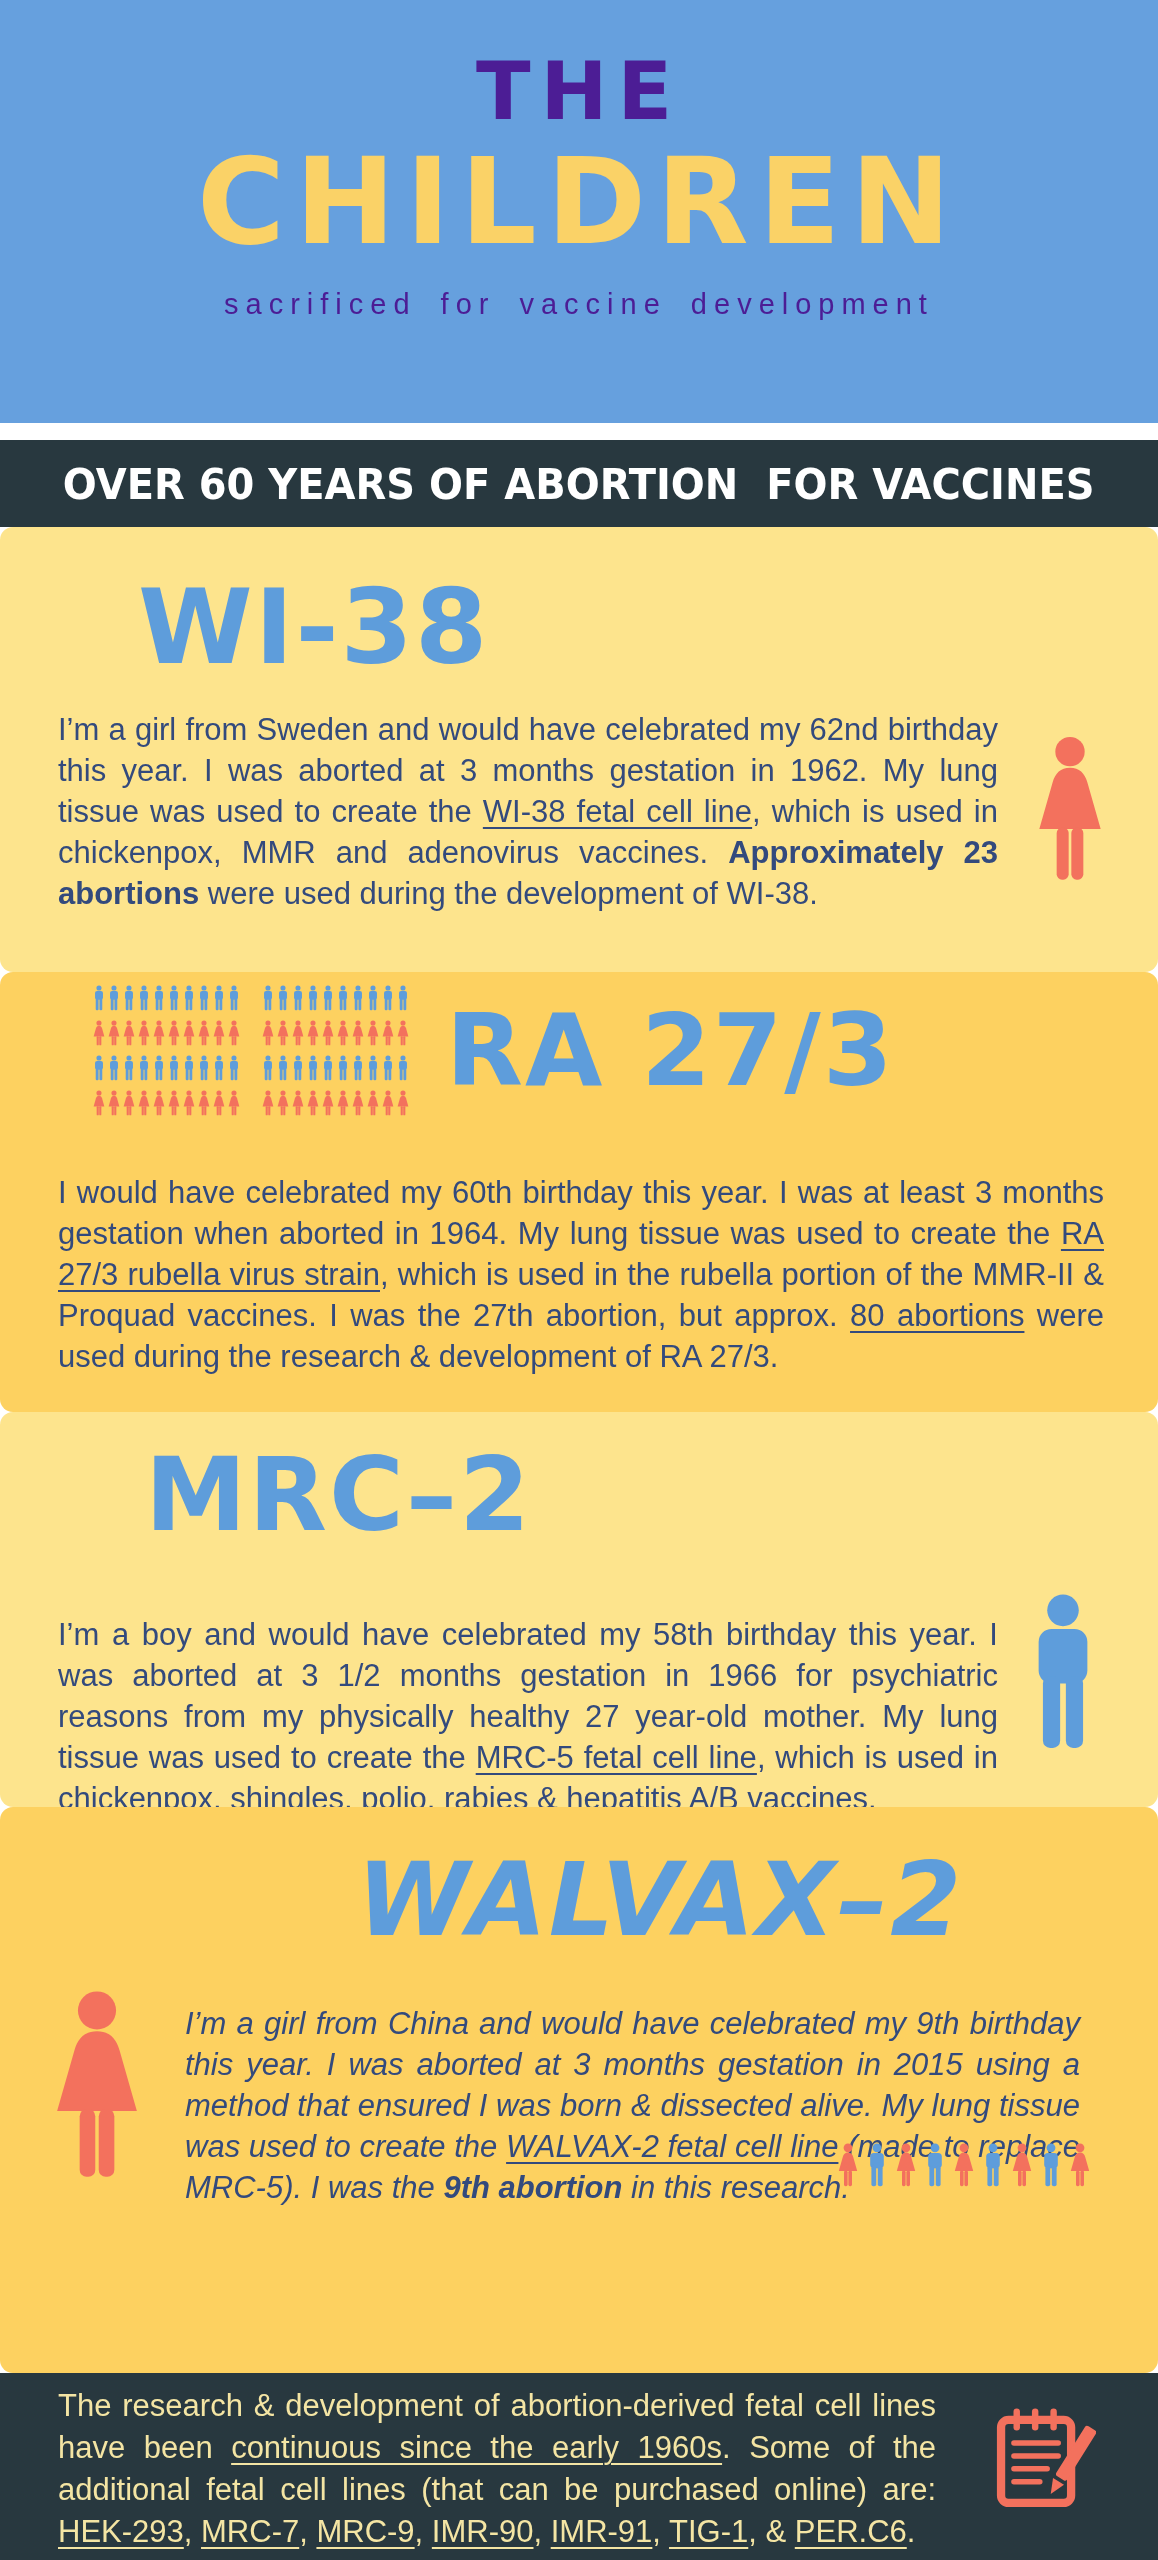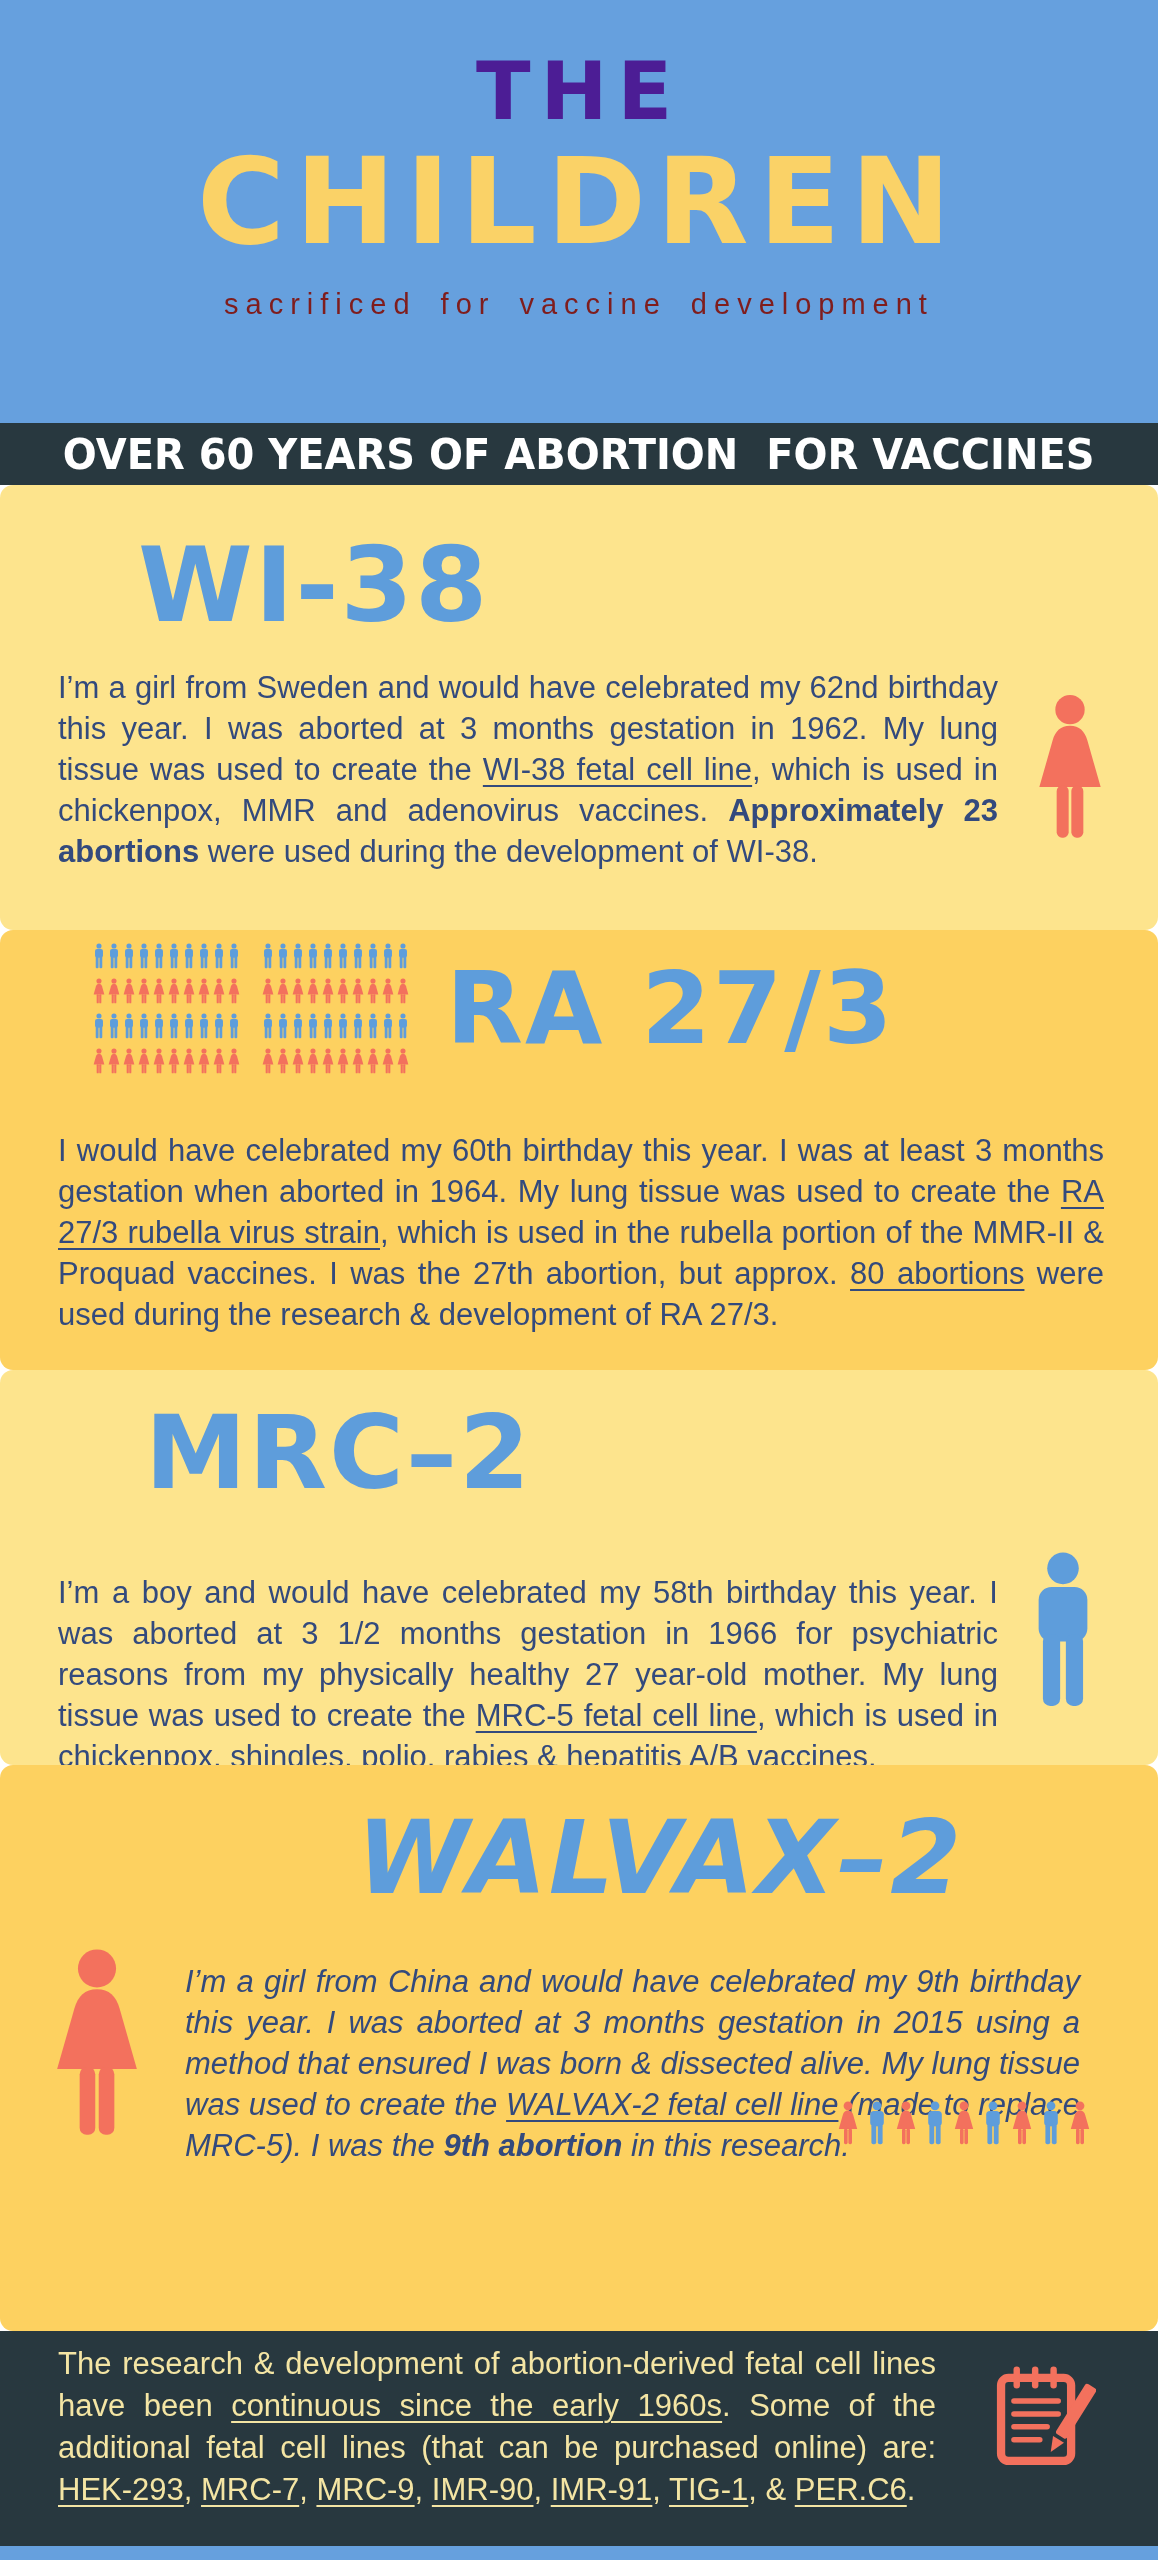--- a/index.html
+++ b/index.html
@@ -4,24 +4,24 @@
 <style>
   html,body{margin:0;padding:0;background:#fff;}
   .page{position:relative;width:1158px;height:2560px;font-family:"Liberation Sans",sans-serif;overflow:hidden;}
 
   
   .header{height:423px;background:#66a0de;text-align:center;overflow:hidden;}
   .title-line1{margin-top:52px;font-family:"DejaVu Sans","Liberation Sans",sans-serif;
     font-weight:700;font-size:80px;letter-spacing:10px;color:#4c1d95;line-height:1;}
   .title-line2{margin-top:10px;font-family:"DejaVu Sans","Liberation Sans",sans-serif;
     font-weight:700;font-size:120px;letter-spacing:10px;color:#fad267;line-height:1;}
-  .subtitle{margin-top:26px;color:#7f1d1d;font-size:29px;letter-spacing:7px;word-spacing:9px;font-weight:400;}
+  .subtitle{margin-top:26px;color:#4c1d95;font-size:29px;letter-spacing:7px;word-spacing:9px;font-weight:400;}
 
   
-  .banner{height:62px;background:#28383f;display:flex;align-items:center;justify-content:center;}
+  .banner{height:87px;background:#28383f;display:flex;align-items:center;justify-content:center;margin-top:17px;}
   .banner-text{color:#ffffff;font-family:"DejaVu Sans","Liberation Sans",sans-serif;font-weight:700;
     font-size:43px;letter-spacing:0px;white-space:pre;transform:scaleX(.93);}
 
   
   .sec{position:relative;overflow:hidden;border-radius:13px;}
   .sec-wi38{height:445px;background:#fde48d;}
   .sec-ra{height:440px;background:#fdd160;}
   .sec-mrc{height:395px;background:#fde48d;}
   .sec-walvax{height:566px;background:#fdd160;font-style:italic;}
 

